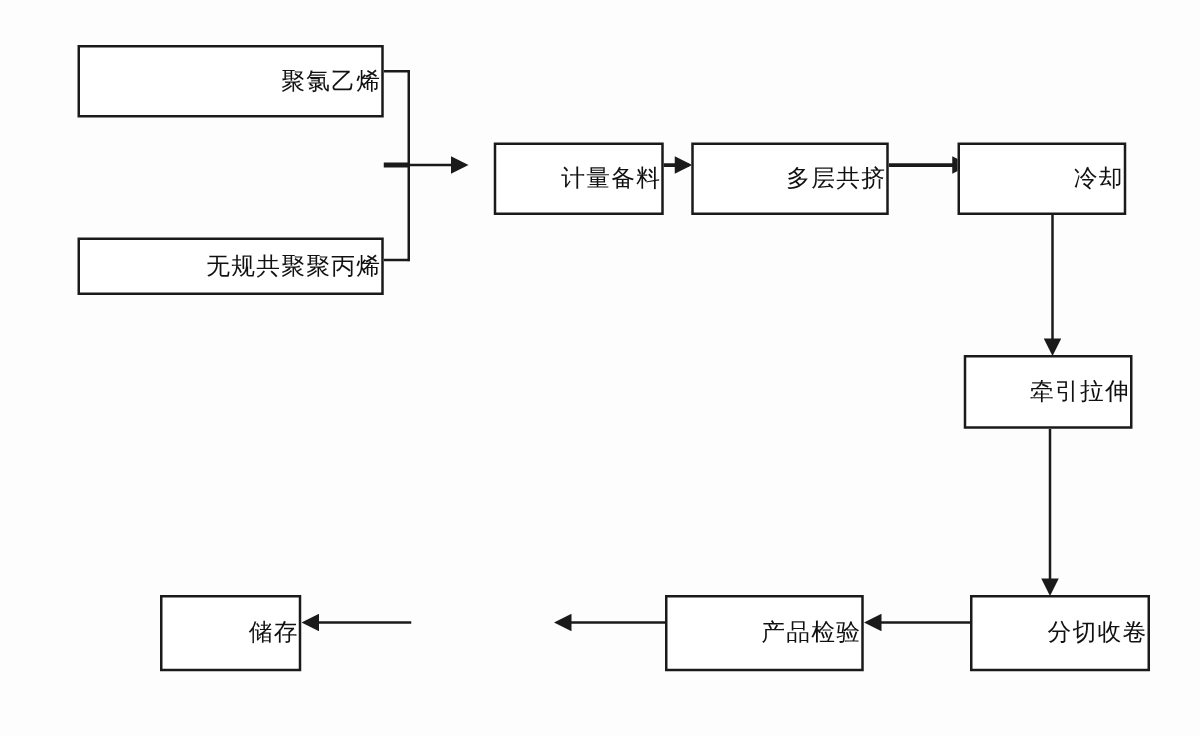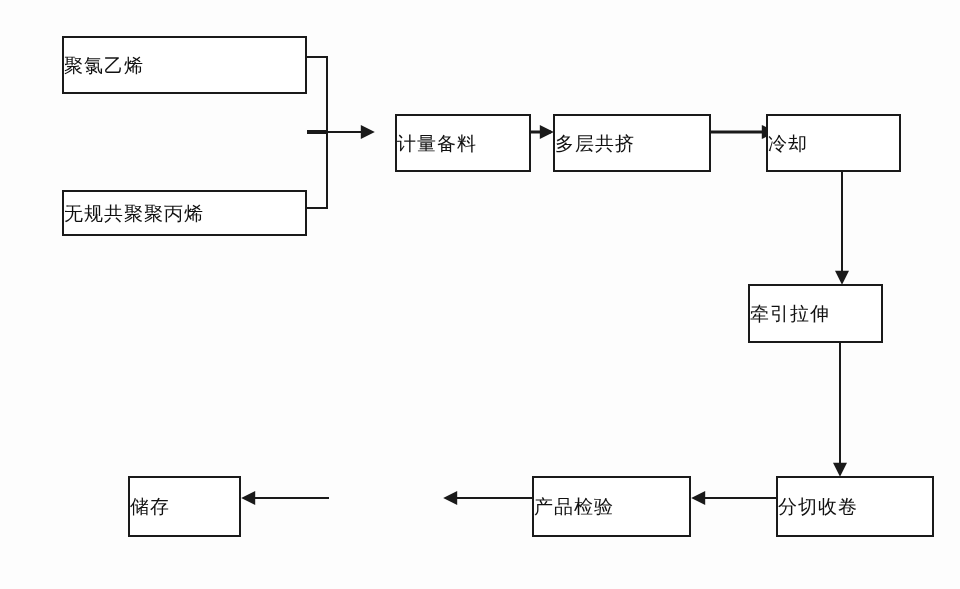--- a/index.html
+++ b/index.html
@@ -21,21 +21,21 @@
     top: 0;
     z-index: 1;
   }
   .node {
     position: absolute;
     box-sizing: border-box;
     background: #ffffff;
     border: 2px solid #1a1a1a;
     display: flex;
     align-items: center;
-    justify-content: flex-start;
+    justify-content: flex-end;
     z-index: 2;
   }
   .node-label {
     color: #111111;
     font-size: 19px;
     letter-spacing: 1px;
     white-space: nowrap;
     line-height: 1;
     text-align: center;
   }
@@ -88,25 +88,25 @@
   </div>
 
   <div class="node" style="left:553px; top:114px; width:158px; height:58px">
     <span class="node-label">多层共挤</span>
   </div>
 
   <div class="node" style="left:766px; top:114px; width:135px; height:58px">
     <span class="node-label">冷却</span>
   </div>
 
-  <div class="node" style="left:748px; top:284px; width:135px; height:59px">
+  <div class="node" style="left:771px; top:284px; width:135px; height:59px">
     <span class="node-label">牵引拉伸</span>
   </div>
 
-  <div class="node" style="left:776px; top:476px; width:158px; height:61px">
+  <div class="node" style="left:776px; top:476px; width:144px; height:61px">
     <span class="node-label">分切收卷</span>
   </div>
 
   <div class="node" style="left:532px; top:476px; width:159px; height:61px">
     <span class="node-label">产品检验</span>
   </div>
 
 
   <div class="node" style="left:128px; top:476px; width:113px; height:61px">
     <span class="node-label">储存</span>

